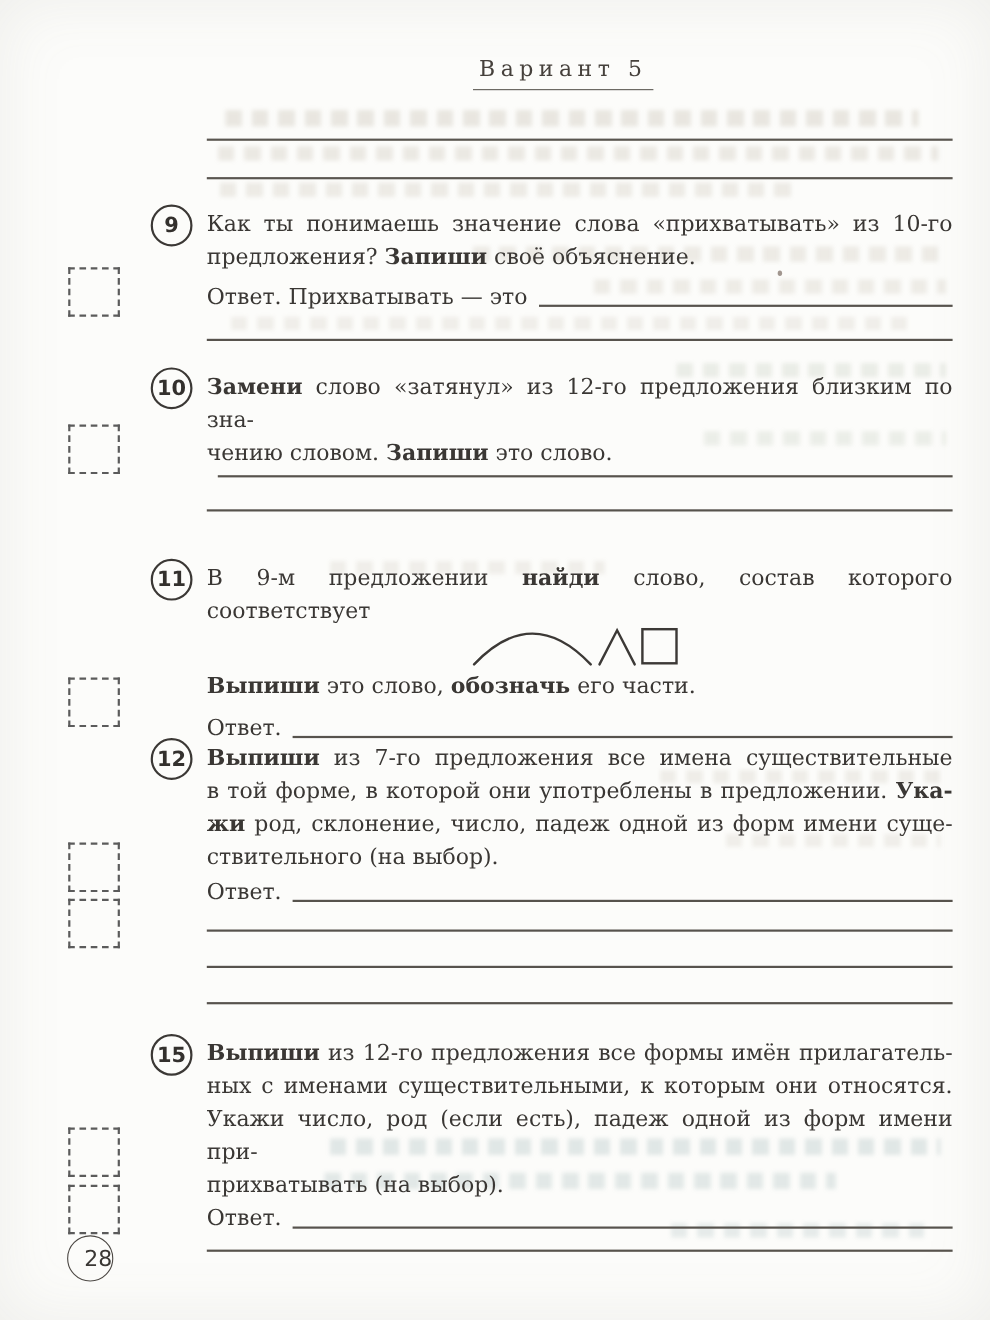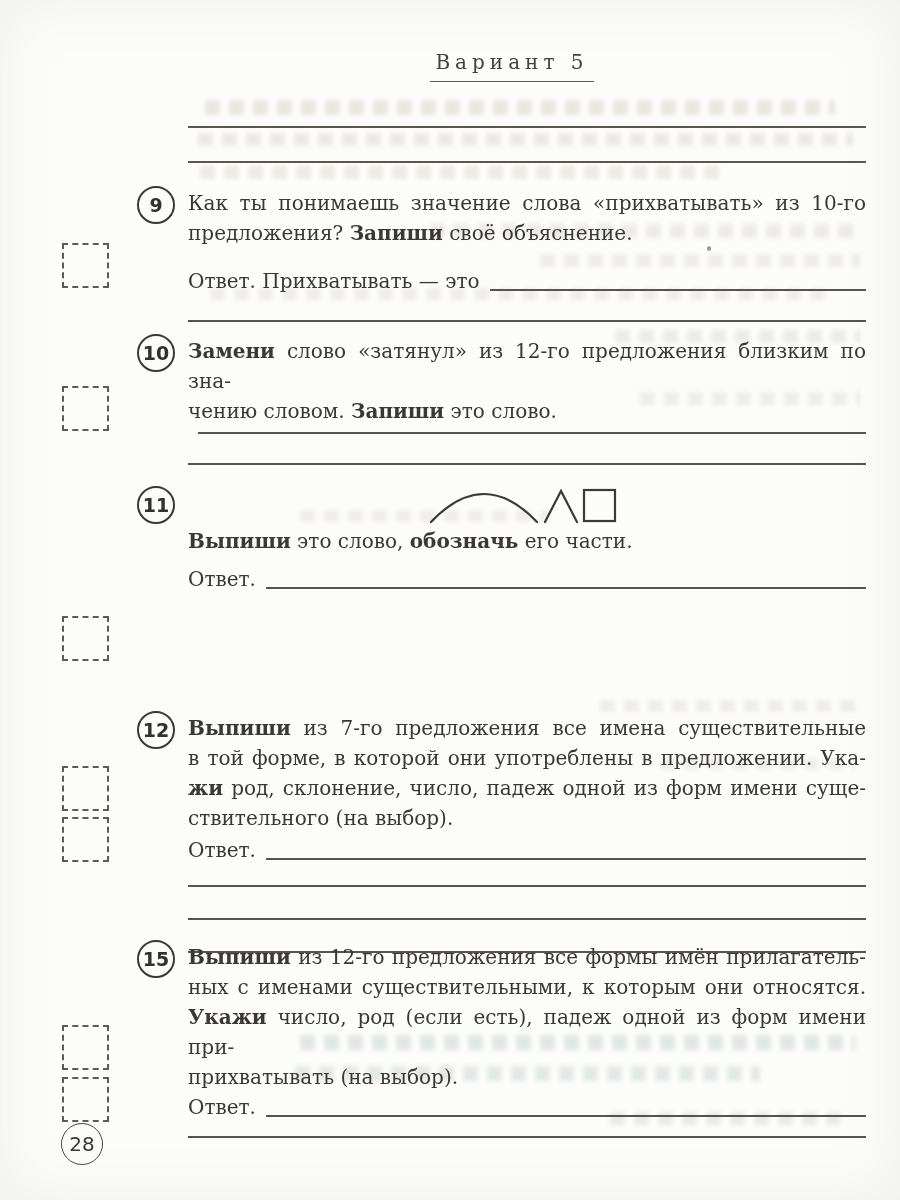--- a/index.html
+++ b/index.html
@@ -30,21 +30,21 @@
   .answer-row{display:flex;align-items:flex-end;font-size:20px;line-height:30px;}
   .fill-line{flex:1;border-bottom:2px solid #57534d;margin:0 0 5px 10px;}
   .extra-rule{border-top:2px solid #57534d;margin-top:31px;height:0;}
   .schema-wrap{display:flex;justify-content:center;height:40px;margin-top:-4px;margin-bottom:2px;}
   .schema-wrap svg{display:block;}
   
   .dash-square{position:absolute;left:62px;width:47px;height:45px;box-sizing:border-box;
     border:2px dashed #5b5b5b;background:transparent;}
   
   .page-circle{position:absolute;left:61px;top:1123px;width:42px;height:42px;border-radius:50%;
-    border:1.8px solid #4c4844;display:flex;align-items:center;justify-content:center;
+    border:1.8px solid #4c4844;display:flex;align-items:center;justify-content:flex-end;
     font-family:"DejaVu Sans","Liberation Sans",sans-serif;font-size:20px;color:#3a3734;box-sizing:border-box;}
   
   .ghost{position:absolute;filter:blur(2px);pointer-events:none;
     background:repeating-linear-gradient(90deg,currentColor 0 15px,transparent 15px 24px);}
   .speck{position:absolute;border-radius:50%;background:rgba(85,65,55,.55);}
 </style>
 </head>
 <body>
 
 <div class="vignette"></div>
@@ -84,85 +84,86 @@
   </div>
 
 <div id="questions">
     <div class="question" style="top: 188px;">
       <div class="q-circle">
         <span>9</span>
       </div>
       <div class="q-body">
         <div class="q-line"><span>Как ты понимаешь значение слова «прихватывать» из 10-го</span></div>
         <div class="q-line last"><span>предложения? </span><span style="font-weight: 700;">Запиши</span><span> своё объяснение.</span></div>
-        <div class="answer-row" style="margin-top: 18px;">
+        <div class="answer-row" style="margin-top: 6px;">
           <span><span>Ответ. Прихватывать — это</span></span>
           <div class="fill-line"></div>
         </div>
         <div class="extra-rule" style="margin-top: 24px;"></div>
       </div>
     </div>
     <div class="question" style="top: 336px;">
       <div class="q-circle">
         <span>10</span>
       </div>
       <div class="q-body">
         <div class="q-line"><span style="font-weight: 700;">Замени</span><span> слово «затянул» из 12-го предложения близким по зна-</span></div>
         <div class="q-line last"><span>чению словом. </span><span style="font-weight: 700;">Запиши</span><span> это слово.</span></div>
         <div class="answer-row" style="margin-top: 6px;">
           <div class="fill-line"></div>
         </div>
         <div class="extra-rule" style="margin-top: 24px;"></div>
       </div>
     </div>
-    <div class="question" style="top: 488px;">
+    <div class="question" style="top: 510px;">
       <div class="q-circle">
         <span>11</span>
       </div>
       <div class="q-body">
+        <div class="q-line"><span>В 9-м предложении </span><span style="font-weight: 700;">найди</span><span> слово, состав которого соответствует</span></div>
         <div class="schema-wrap">
           <svg width="200" height="40" viewBox="0 0 200 40" fill="none" stroke="#3c3936" stroke-width="2.2" stroke-linecap="round">
             <path d="M4 38 Q57 -18 110 38"></path>
             <path d="M118 38 L134 7 L150 38" fill="none"></path>
             <rect x="157" y="6" width="31" height="31"></rect>
           </svg>
         </div>
         <div class="q-line last"><span style="font-weight: 700;">Выпиши</span><span> это слово, </span><span style="font-weight: 700;">обозначь</span><span> его части.</span></div>
         <div class="answer-row" style="margin-top: 8px;">
           <span><span>Ответ.</span></span>
           <div class="fill-line"></div>
         </div>
       </div>
     </div>
-    <div class="question" style="top: 713px;">
+    <div class="question" style="top: 673px;">
       <div class="q-circle">
         <span>12</span>
       </div>
       <div class="q-body">
         <div class="q-line"><span style="font-weight: 700;">Выпиши</span><span> из 7-го предложения все имена существительные</span></div>
-        <div class="q-line"><span>в той форме, в которой они употреблены в предложении. </span><span style="font-weight: 400;">Ука-</span></div>
+        <div class="q-line"><span>в той форме, в которой они употреблены в предложении. </span><span style="font-weight: 700;">Ука-</span></div>
         <div class="q-line"><span style="font-weight: 700;">жи</span><span> род, склонение, число, падеж одной из форм имени суще-</span></div>
         <div class="q-line last"><span>ствительного (на выбор).</span></div>
         <div class="answer-row" style="margin-top: 2px;">
           <span><span>Ответ.</span></span>
           <div class="fill-line"></div>
         </div>
         <div class="extra-rule" style="margin-top: 20px;"></div>
         <div class="extra-rule"></div>
         <div class="extra-rule"></div>
       </div>
     </div>
     <div class="question" style="top: 942px;">
       <div class="q-circle">
         <span>15</span>
       </div>
       <div class="q-body">
         <div class="q-line"><span style="font-weight: 700;">Выпиши</span><span> из 12-го предложения все формы имён прилагатель-</span></div>
         <div class="q-line"><span>ных с именами существительными, к которым они относятся.</span></div>
-        <div class="q-line"><span style="font-weight: 700;">Укажи</span><span> число, род (если есть), падеж одной из форм имени при-</span></div>
+        <div class="q-line"><span style="font-weight: 400;">Укажи</span><span> число, род (если есть), падеж одной из форм имени при-</span></div>
         <div class="q-line last"><span>прихватывать (на выбор).</span></div>
         <div class="answer-row" style="margin-top: 0px;">
           <span><span>Ответ.</span></span>
           <div class="fill-line"></div>
         </div>
         <div class="extra-rule" style="margin-top: 14px;"></div>
       </div>
     </div>
   </div>
 

